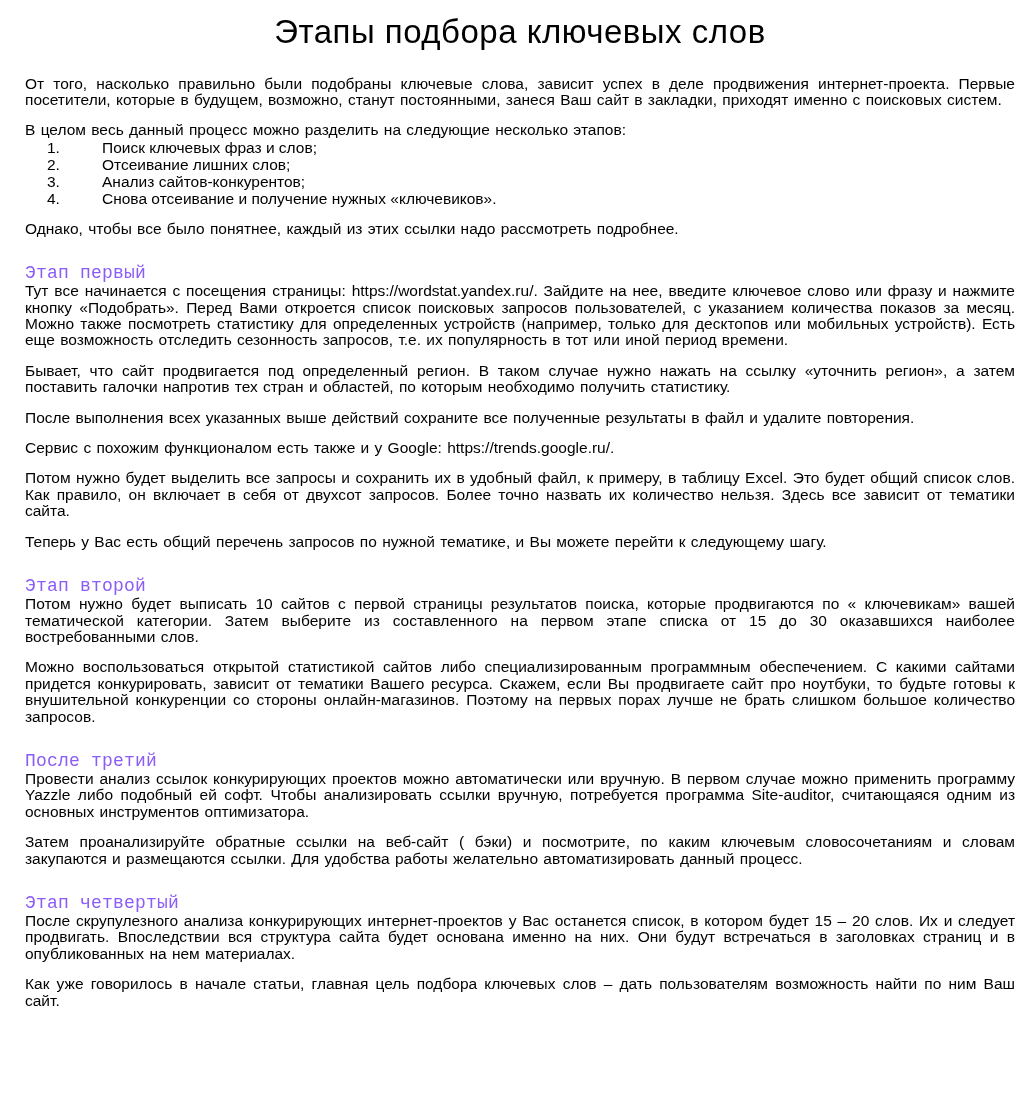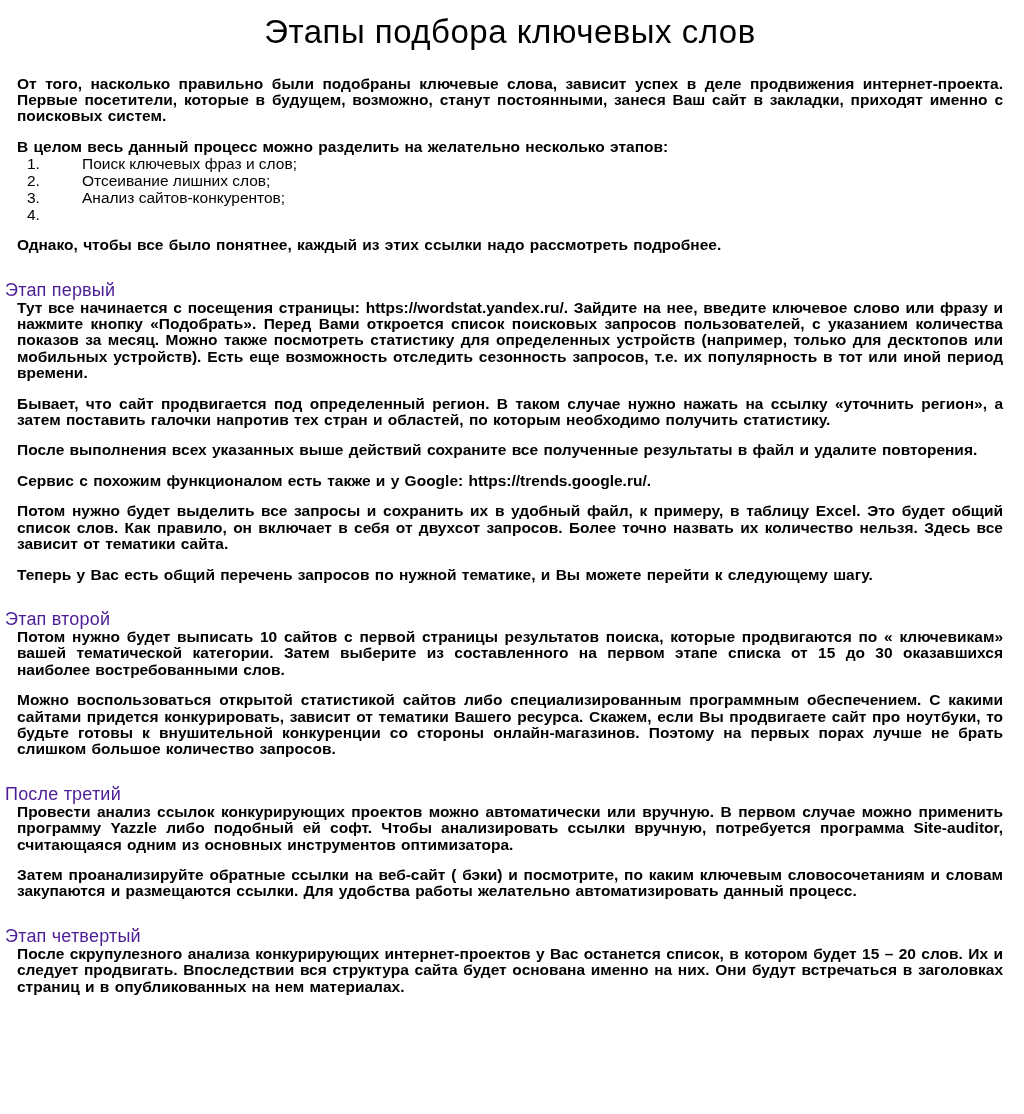--- a/index.html
+++ b/index.html
@@ -9,39 +9,38 @@
     background: #ffffff;
     color: #000000;
     font-family: "Liberation Sans", "DejaVu Sans", sans-serif;
   }
   body {
     width: 1024px;
     min-height: 1114px;
     box-sizing: border-box;
   }
   .page {
-    padding: 6px 9px 10px 5px;
+    padding: 6px 9px 10px 25px;
     box-sizing: border-box;
   }
   h1.doc-title {
     font-size: 33px;
     font-weight: 400;
     text-align: center;
     color: #000000;
     margin: 6px 0 24px 0;
     line-height: 1.2;
     letter-spacing: 0.5px;
   }
   p.para {
     font-size: 15.5px;
     line-height: 16.4px;
     text-align: justify;
-    margin: 14px 12px;
+    margin: 14px 0;
     word-spacing: 1px;
-    font-weight: bold;
   }
   p.mb0 { margin-bottom: 0; }
   ol.steps {
     list-style: none;
     margin: 0;
     padding: 0;
   }
   ol.steps li {
     font-size: 15.5px;
     line-height: 17px;
@@ -49,53 +48,55 @@
   }
   ol.steps .num {
     display: inline-block;
     margin-left: 22px;
     width: 55px;
     flex: 0 0 55px;
   }
   section h2.stage-heading {
     font-size: 18px;
     font-weight: 400;
-    color: #4c1d95;
+    color: #8b5cf6;
     margin: 26px 0 0 0;
     line-height: 20px;
     letter-spacing: 0.2px;
+    font-family: Liberation Mono, monospace;
   }
   section h2.stage-heading + p.para { margin-top: 0; }
 </style>
 </head>
 <body>
 
 <div class="page">
 
   <h1 class="doc-title">Этапы подбора ключевых слов</h1>
 
   <p class="para">От того, насколько правильно были подобраны ключевые слова, зависит успех в деле продвижения интернет-проекта. Первые посетители, которые в будущем, возможно, станут постоянными, занеся Ваш сайт в закладки, приходят именно с поисковых систем.</p>
 
-  <p class="para mb0">В целом весь данный процесс можно разделить на желательно несколько этапов:</p>
+  <p class="para mb0">В целом весь данный процесс можно разделить на следующие несколько этапов:</p>
 
   <ol class="steps">
     <li>
       <span class="num">1.</span>
       <span class="li-text">Поиск ключевых фраз и слов;</span>
     </li>
     <li>
       <span class="num">2.</span>
       <span class="li-text">Отсеивание лишних слов;</span>
     </li>
     <li>
       <span class="num">3.</span>
       <span class="li-text">Анализ сайтов-конкурентов;</span>
     </li>
     <li>
       <span class="num">4.</span>
+      <span class="li-text">Снова отсеивание и получение нужных «ключевиков».</span>
     </li>
   </ol>
 
   <p class="para">Однако, чтобы все было понятнее, каждый из этих ссылки надо рассмотреть подробнее.</p>
 
   <section>
     <h2 class="stage-heading">Этап первый</h2>
     <p class="para">Тут все начинается с посещения страницы: https://wordstat.yandex.ru/. Зайдите на нее, введите ключевое слово или фразу и нажмите кнопку «Подобрать». Перед Вами откроется список поисковых запросов пользователей, с указанием количества показов за месяц. Можно также посмотреть статистику для определенных устройств (например, только для десктопов или мобильных устройств). Есть еще возможность отследить сезонность запросов, т.е. их популярность в тот или иной период времени.</p>
     <p class="para">Бывает, что сайт продвигается под определенный регион. В таком случае нужно нажать на ссылку «уточнить регион», а затем поставить галочки напротив тех стран и областей, по которым необходимо получить статистику.</p>
     <p class="para">После выполнения всех указанных выше действий сохраните все полученные результаты в файл и удалите повторения.</p>
@@ -112,15 +113,16 @@
 
   <section>
     <h2 class="stage-heading">После третий</h2>
     <p class="para">Провести анализ ссылок конкурирующих проектов можно автоматически или вручную. В первом случае можно применить программу Yazzle либо подобный ей софт. Чтобы анализировать ссылки вручную, потребуется программа Site-auditor, считающаяся одним из основных инструментов оптимизатора.</p>
     <p class="para">Затем проанализируйте обратные ссылки на веб-сайт ( бэки) и посмотрите, по каким ключевым словосочетаниям и словам закупаются и размещаются ссылки. Для удобства работы желательно автоматизировать данный процесс.</p>
   </section>
 
   <section>
     <h2 class="stage-heading">Этап четвертый</h2>
     <p class="para">После скрупулезного анализа конкурирующих интернет-проектов у Вас останется список, в котором будет 15 – 20 слов. Их и следует продвигать. Впоследствии вся структура сайта будет основана именно на них. Они будут встречаться в заголовках страниц и в опубликованных на нем материалах.</p>
+    <p class="para">Как уже говорилось в начале статьи, главная цель подбора ключевых слов – дать пользователям возможность найти по ним Ваш сайт.</p>
   </section>
 
 </div>
 
 </body></html>

